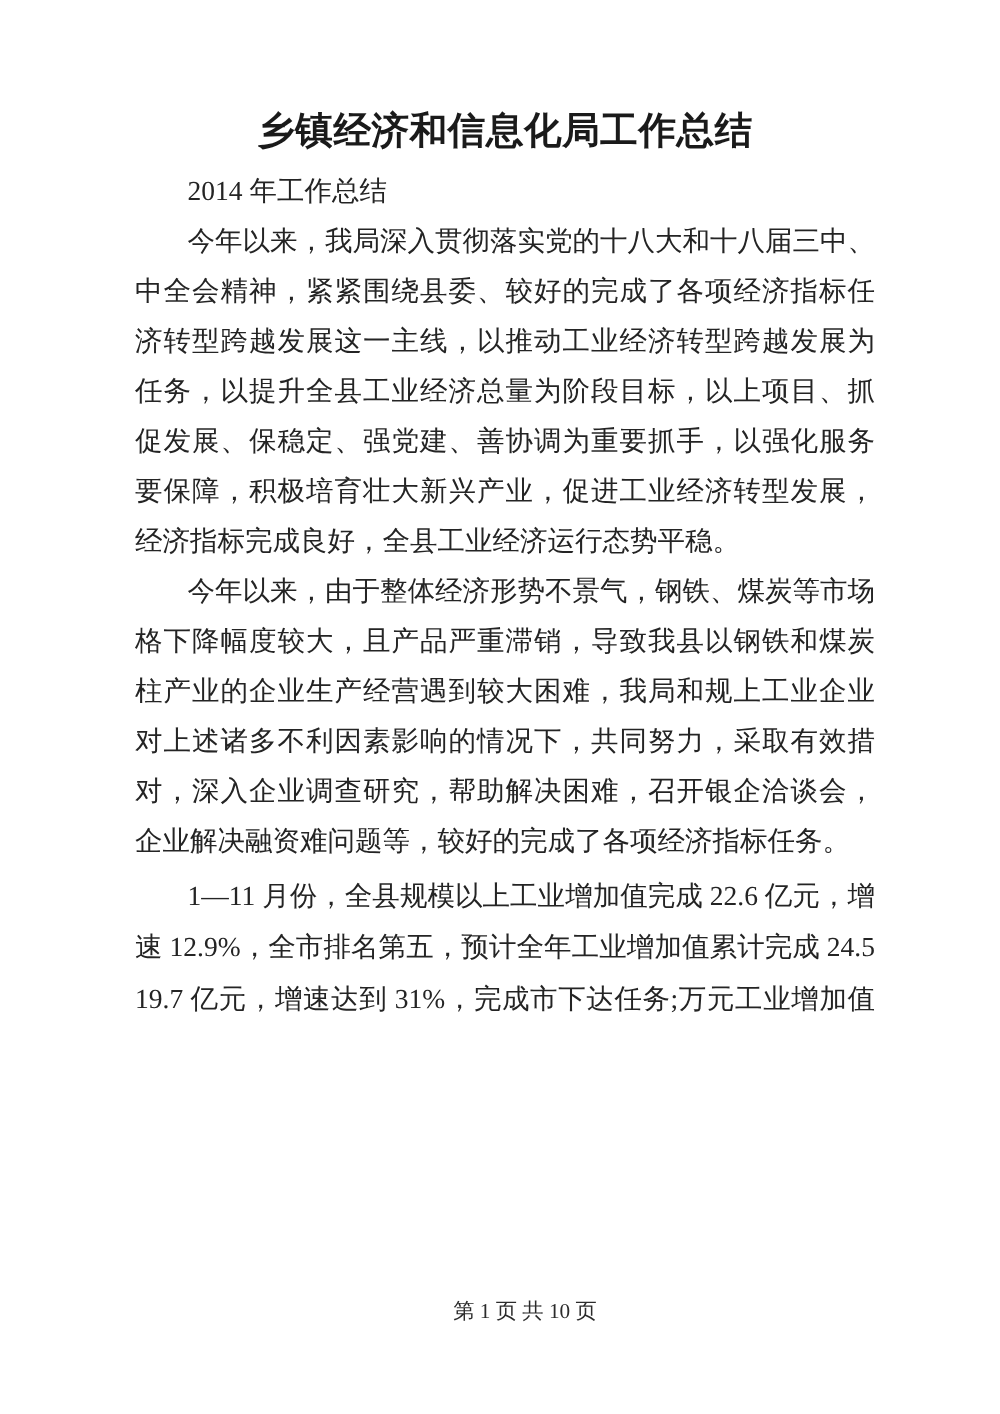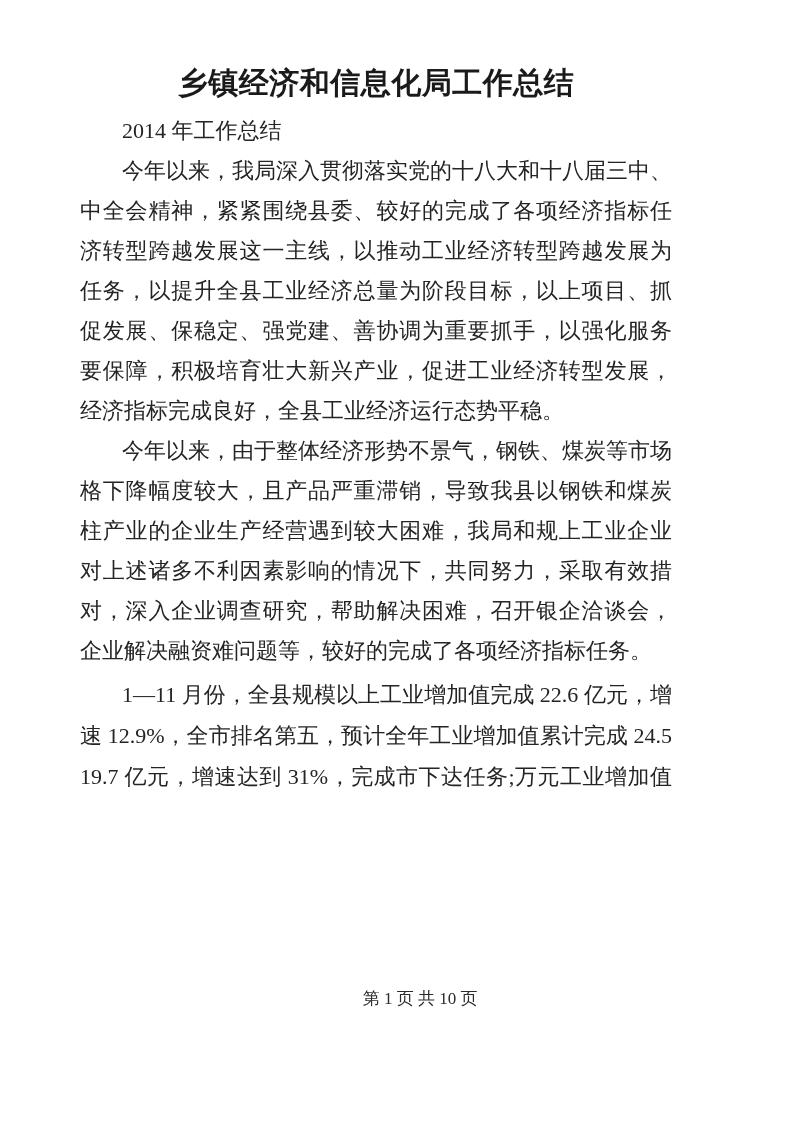--- a/index.html
+++ b/index.html
@@ -10,23 +10,23 @@
   .page {
     position: relative;
     width: 800px;
     height: 1131px;
     background: #ffffff;
     overflow: hidden;
     font-family: "Liberation Serif", "DejaVu Serif", serif;
     color: #242424;
   }
   .content {
-    margin-left: 80px;
+    margin-left: 108px;
     width: 592px;
-    padding-top: 64px;
+    padding-top: 86px;
   }
   .doc-title {
     font-size: 30px;
     line-height: 38px;
     font-weight: 700;
     text-align: center;
     letter-spacing: 0.5px;
     color: #1a1a1a;
     white-space: nowrap;
   }
@@ -46,21 +46,21 @@
     text-align: left;
     text-align-last: left;
   }
   .para-continues { margin-top: 3px; }
   .para-continues .line {
     height: 41px;
     line-height: 41px;
   }
   .page-footer {
     position: absolute;
-    top: 988px;
+    top: 1038px;
     left: 40px;
     width: 760px;
     text-align: center;
     font-size: 17px;
     line-height: 22px;
     color: #2b2b2b;
   }
 </style>
 </head>
 <body>

